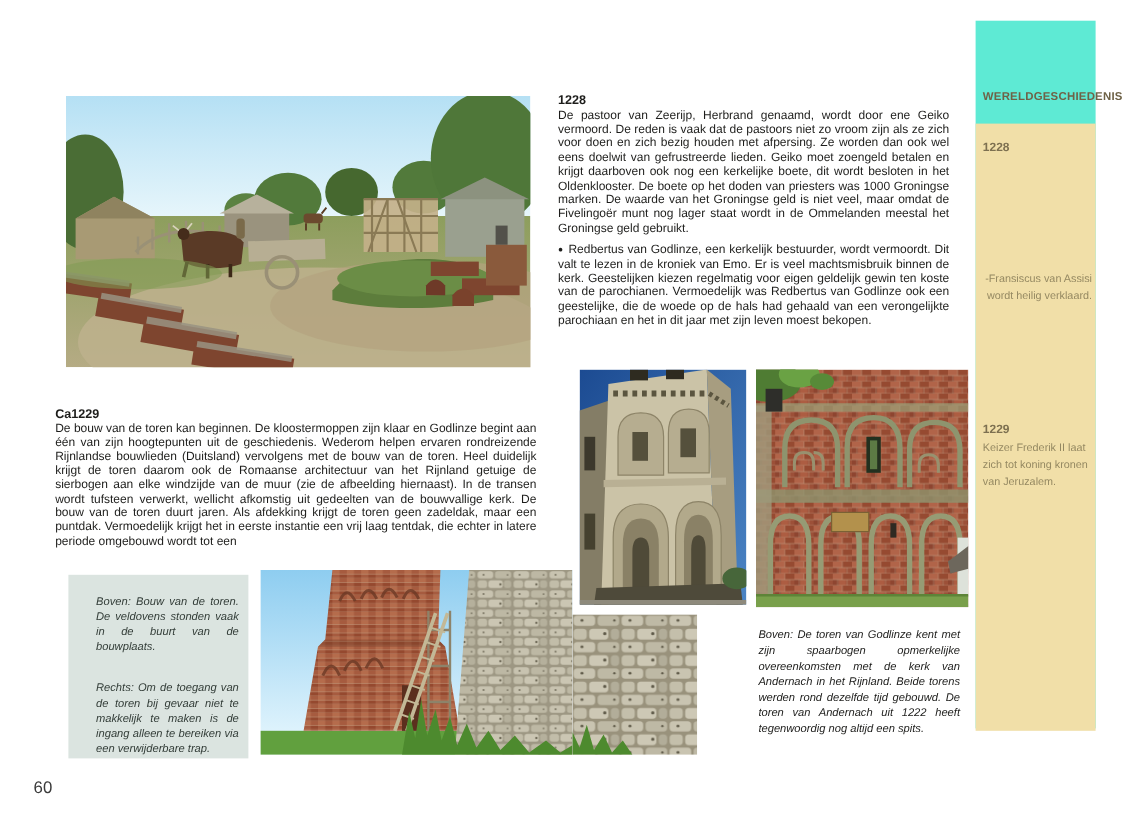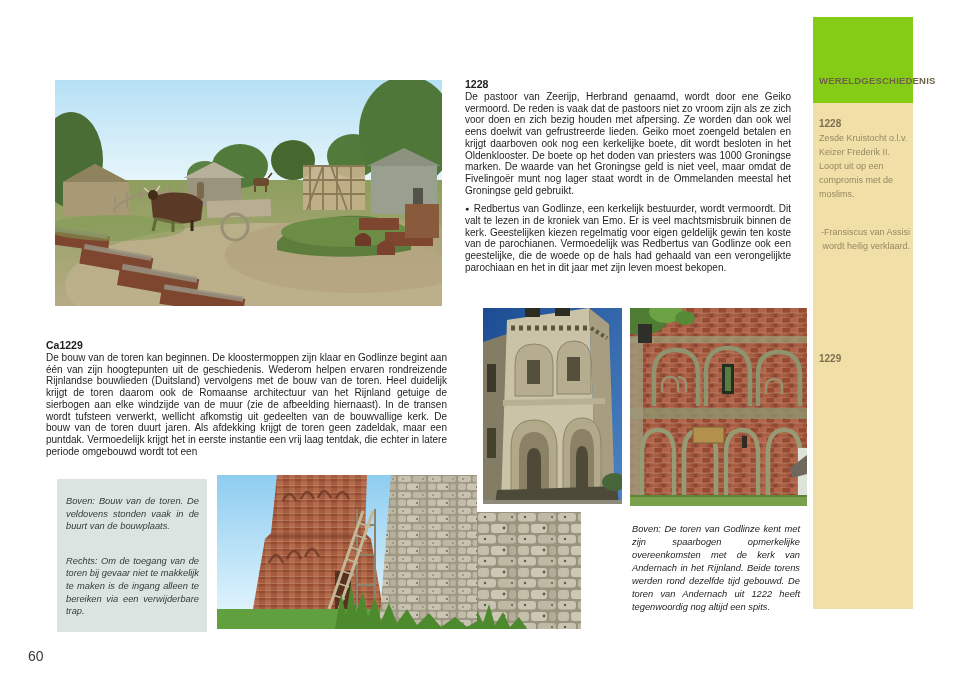--- a/index.html
+++ b/index.html
@@ -12,31 +12,31 @@
   .body-text { font-size:10px; line-height:11.7px; color:#1d1d1b; text-align:justify; }
   .para-head { font-weight:bold; font-size:10.5px; line-height:14px; color:#1d1d1b; }
   .para + .para { margin-top:7px; }
   .bullet { font-size:7px; vertical-align:1px; margin-right:4px; }
 
   
   .col-1228 { left:465px; top:60px; width:326px; }
   .col-ca1229 { left:46px; top:321px; width:401px; }
 
   
-  .sidebar { left:813px; top:0; width:100px; height:590px; background:#84cc16; }
+  .sidebar { left:813px; top:0; width:100px; height:590px; background:#5eead4; }
   .sb-title { position:absolute; top:58px; left:6px; width:92px; font-size:9.5px; font-weight:bold;
               letter-spacing:0.2px; color:#6e6247; }
   .sb-block { position:absolute; top:86px; left:0; width:100px; height:506px; background:#f1dfa8; }
   .sb-chunk { position:absolute; left:6px; width:91px; font-size:9px; line-height:14px; color:#958962; }
   .sb-year { font-weight:bold; font-size:10px; color:#7d7050; }
   .sb-e1228 { top:14px; } .sb-n1228 { top:122px;text-align:right; } .sb-e1229 { top:249px; } .sb-n1229 { top:392px; }
 
   
   .caption-box { left:57px; top:462px; width:150px; height:153px; background:#dbe4e0;
-                 padding:16px 8px 0 9px; }
+                 padding:16px 8px 0 23px; }
   .caption-box p { font-style:italic; font-size:9.3px; line-height:12.6px; color:#333d38; text-align:justify; }
   .caption-box p + p { margin-top:22px; }
 
   
   .towers-caption { left:632px; top:506px; width:168px; font-style:italic; font-size:9.3px;
                     line-height:13px; color:#1d1d1b; text-align:justify; }
 
   .page-number { left:28px; top:631px; font-size:14px; color:#3a3a3a; }
 
   svg { display:block; }
@@ -125,25 +125,25 @@
     <div class="para-head">1228</div>
     <p class="body-text para">De pastoor van Zeerijp, Herbrand genaamd, wordt door ene Geiko vermoord. De reden is vaak dat de pastoors niet zo vroom zijn als ze zich voor doen en zich bezig houden met afpersing. Ze worden dan ook wel eens doelwit van gefrustreerde lieden. Geiko moet zoengeld betalen en krijgt daarboven ook nog een kerkelijke boete, dit wordt besloten in het Oldenklooster. De boete op het doden van priesters was 1000 Groningse marken. De waarde van het Groningse geld is niet veel, maar omdat de Fivelingoër munt nog lager staat wordt in de Ommelanden meestal het Groningse geld gebruikt.</p>
     <p class="body-text para"><span class="bullet">●</span><span>Redbertus van Godlinze, een kerkelijk bestuurder, wordt vermoordt. Dit valt te lezen in de kroniek van Emo. Er is veel machtsmisbruik binnen de kerk. Geestelijken kiezen regelmatig voor eigen geldelijk gewin ten koste van de parochianen. Vermoedelijk was Redbertus van Godlinze ook een geestelijke, die de woede op de hals had gehaald van een verongelijkte parochiaan en het in dit jaar met zijn leven moest bekopen.</span></p>
   </div>
 
   <aside class="abs sidebar">
     <div class="sb-title">WERELDGESCHIEDENIS</div>
     <div class="sb-block">
       <div class="sb-chunk sb-e1228">
         <div class="sb-year">1228</div>
-        <div>Zesde Kruistocht o.l.v. Keizer Frederik II. Loopt uit op een compromis met de moslims.</div>
       </div>
       <div class="sb-chunk sb-n1228">-Fransiscus van Assisi wordt heilig verklaard.</div>
       <div class="sb-chunk sb-e1229">
         <div class="sb-year">1229</div>
+        <div>Keizer Frederik II laat zich tot koning kronen van Jeruzalem.</div>
       </div>
     </div>
   </aside>
 
   <svg class="abs" style="left:483px;top:291px;" width="139" height="196" viewBox="0 0 139 196" role="img">
     <defs>
       <linearGradient id="skyB" x1="0" y1="0" x2="1" y2="1">
         <stop offset="0" stop-color="#1c4b92"></stop>
           <stop offset="1" stop-color="#4b84c4"></stop>
       </linearGradient>

